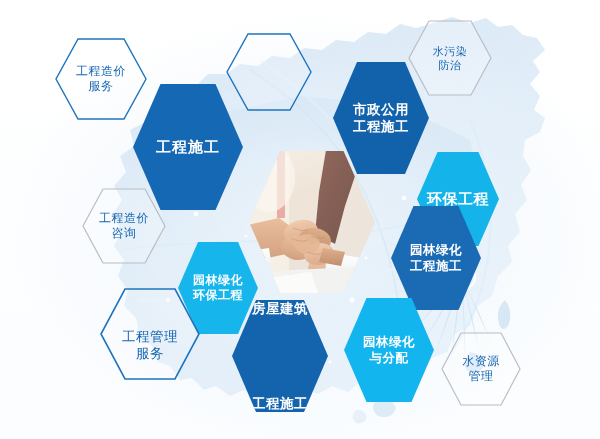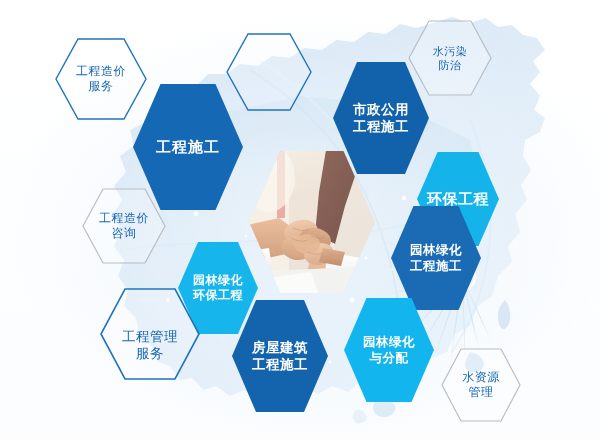--- a/index.html
+++ b/index.html
@@ -304,31 +304,31 @@
   <div class="hex outline" style="left:100px;top:288px;width:100px;height:114px;font-size:13.5px;">
     <svg class="hexborder" viewBox="0 0 100 92">
       <polygon points="25,1 75,1 99,46 75,91 25,91 1,46" fill="#ffffff" fill-opacity="0.18" stroke="#1f74bd" stroke-width="1.6"></polygon>
     </svg>
     <div class="txt">
       <span class="ln">工程管理</span>
       <span class="ln">服务</span>
     </div>
   </div>
 
-  <div class="hex solid" style="left:232px;top:300px;width:96px;height:112px;background:#1464ad;font-size:13.5px;">
+  <div class="hex solid" style="left:232px;top:300px;width:96px;height:112px;background:#1464ad;font-size:13.5px;justify-content:space-between;">
     <span class="ln">房屋建筑</span>
     <span class="ln">工程施工</span>
   </div>
 
   <div class="hex solid" style="left:344px;top:298px;width:90px;height:104px;background:#13b5ef;font-size:12.5px;">
     <span class="ln">园林绿化</span>
     <span class="ln">与分配</span>
   </div>
 
-  <div class="hex outline" style="left:441px;top:348px;width:80px;height:74px;font-size:12px;">
+  <div class="hex outline" style="left:441px;top:332px;width:80px;height:74px;font-size:12px;">
     <svg class="hexborder" viewBox="0 0 80 74">
       <polygon points="20,1 60,1 79,37 60,73 20,73 1,37" fill="#ffffff" fill-opacity="0.28" stroke="#b8bec4" stroke-width="1.2"></polygon>
     </svg>
     <div class="txt">
       <span class="ln">水资源</span>
       <span class="ln">管理</span>
     </div>
   </div>
 
 </div>

